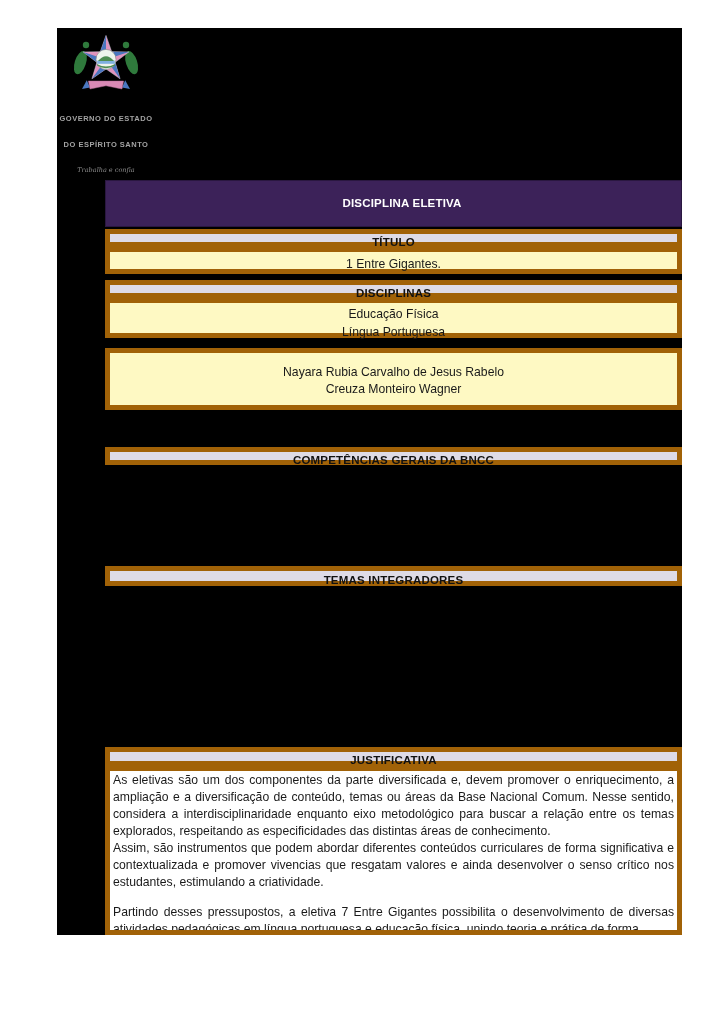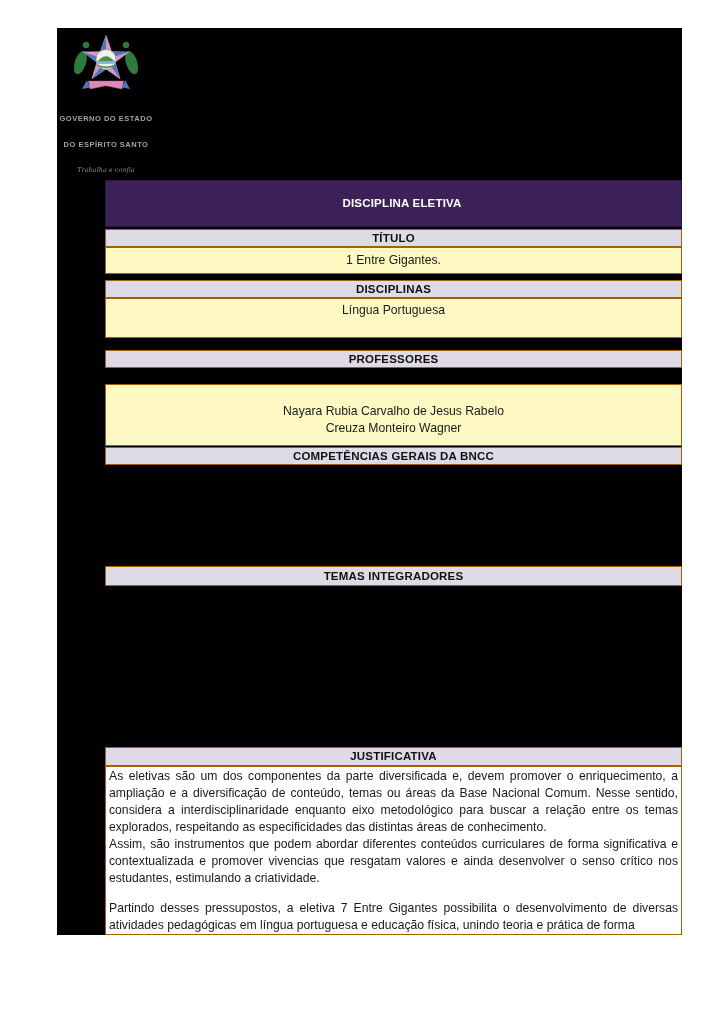--- a/index.html
+++ b/index.html
@@ -19,40 +19,40 @@
     font-size:7.5px;font-weight:bold;letter-spacing:.5px;line-height:10px;color:#a3a3a3;
     margin-top:16px;white-space:nowrap;
   }
   .logo .tagline{
     font-family:"DejaVu Serif",serif;font-style:italic;font-size:6.5px;color:#8d8d8d;
     margin-top:16px;filter:blur(.3px);white-space:nowrap;
   }
   
   .tbar,.trow,.tbox{
     position:absolute;left:105px;width:577px;box-sizing:border-box;
-    border:1px solid #a16207;text-align:center;
+    border:5px solid #a16207;text-align:center;
   }
   .main-header{
     position:absolute;left:105px;width:577px;box-sizing:border-box;
     top:180px;height:47px;background:#3c2259;border:1px solid #2a1740;
     color:#ffffff;font-weight:bold;font-size:11.5px;line-height:45px;text-align:center;
     letter-spacing:.2px;
     padding-left:17px;
   }
   .tbar{
     background:#dedbe6;color:#111111;font-weight:bold;font-size:11.5px;
     letter-spacing:.2px;
   }
   .trow{background:#fef9c3;color:#1a1a1a;font-size:12.2px;}
   .bar-titulo{top:229px;height:18px;line-height:16px;}
   .row-titulo{top:247px;height:27px;line-height:25px;}
   .bar-disciplinas{top:280px;height:18px;line-height:16px;}
   .row-disciplinas{top:298px;height:40px;padding-top:2px;line-height:18px;}
   .bar-professores{top:350px;height:18px;line-height:16px;}
-  .row-professores{top:384px;height:62px;padding-top:18px;line-height:17px;}
+  .row-professores{top:348px;height:62px;padding-top:11px;line-height:17px;}
   .bar-competencias{top:447px;height:18px;line-height:16px;}
   .bar-temas{top:566px;height:20px;line-height:18px;}
   .bar-justificativa{top:747px;height:19px;line-height:17px;}
   .tbox{
     top:766px;height:169px;background:#ffffff;color:#1a1a1a;
     text-align:justify;font-size:12.2px;line-height:17px;
     padding:1px 3px;overflow:hidden;
   }
   .tbox p{margin:0;}
   .tbox p.spaced{margin-top:13px;}
@@ -96,20 +96,21 @@
     <div class="tagline">Trabalha e confia</div>
   </div>
 
   <div class="main-header">DISCIPLINA ELETIVA</div>
 
   <div class="tbar bar-titulo">TÍTULO</div>
   <div class="trow row-titulo">1 Entre Gigantes.</div>
 
   <div class="tbar bar-disciplinas">DISCIPLINAS</div>
   <div class="trow row-disciplinas">
+    <div>Educação Física</div>
     <div>Língua Portuguesa</div>
   </div>
 
   <div class="tbar bar-professores">PROFESSORES</div>
   <div class="trow row-professores">
     <div>Nayara Rubia Carvalho de Jesus Rabelo</div>
     <div>Creuza Monteiro Wagner</div>
   </div>
 
   <div class="tbar bar-competencias">COMPETÊNCIAS GERAIS DA BNCC</div>

